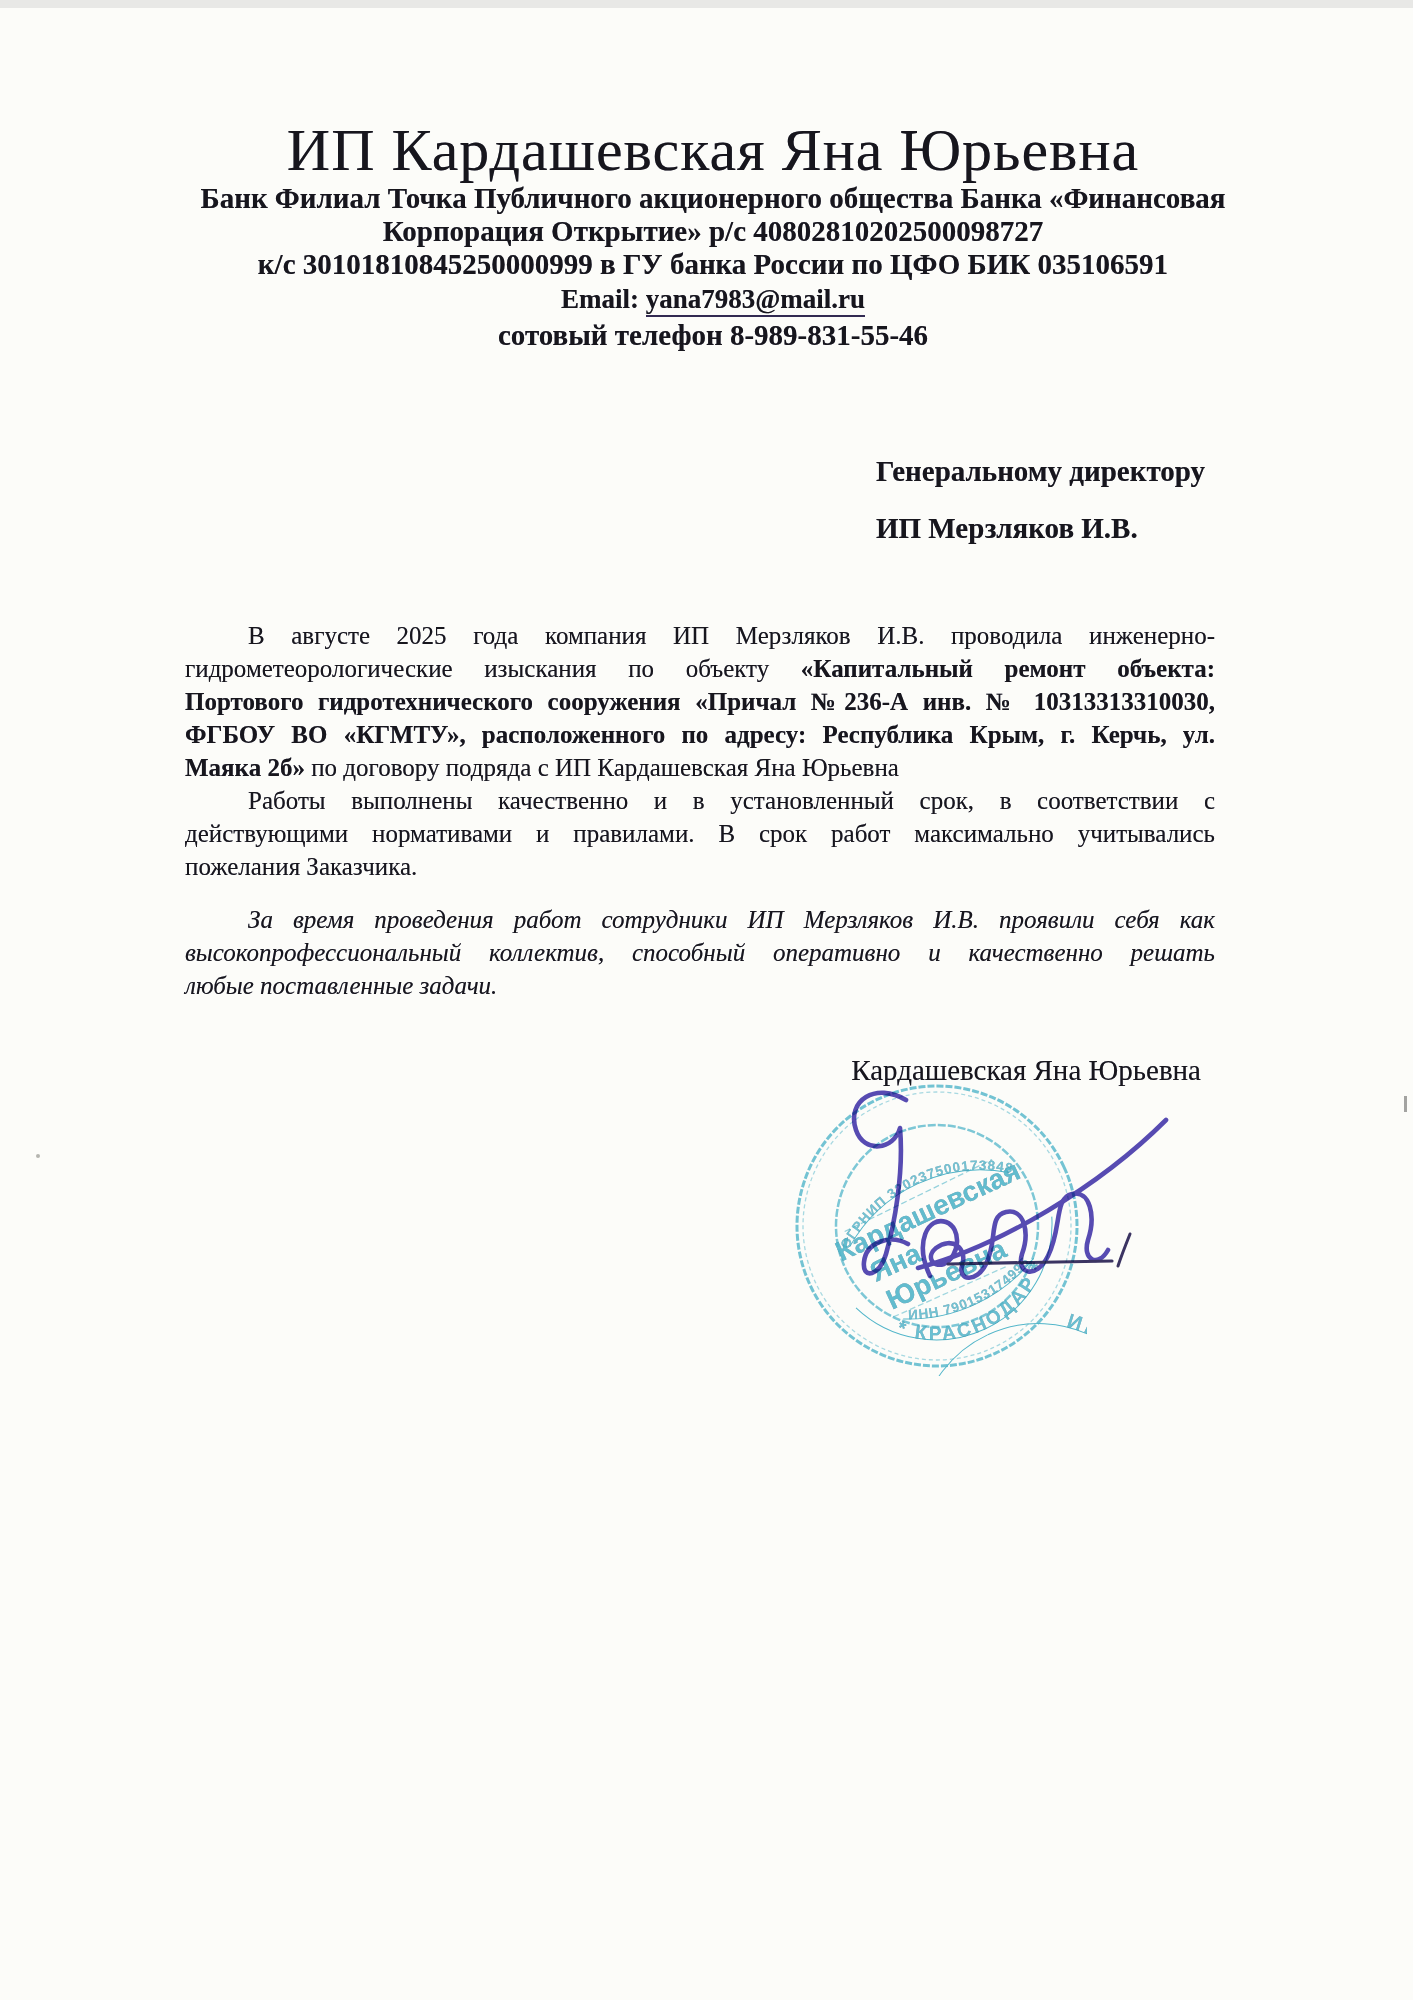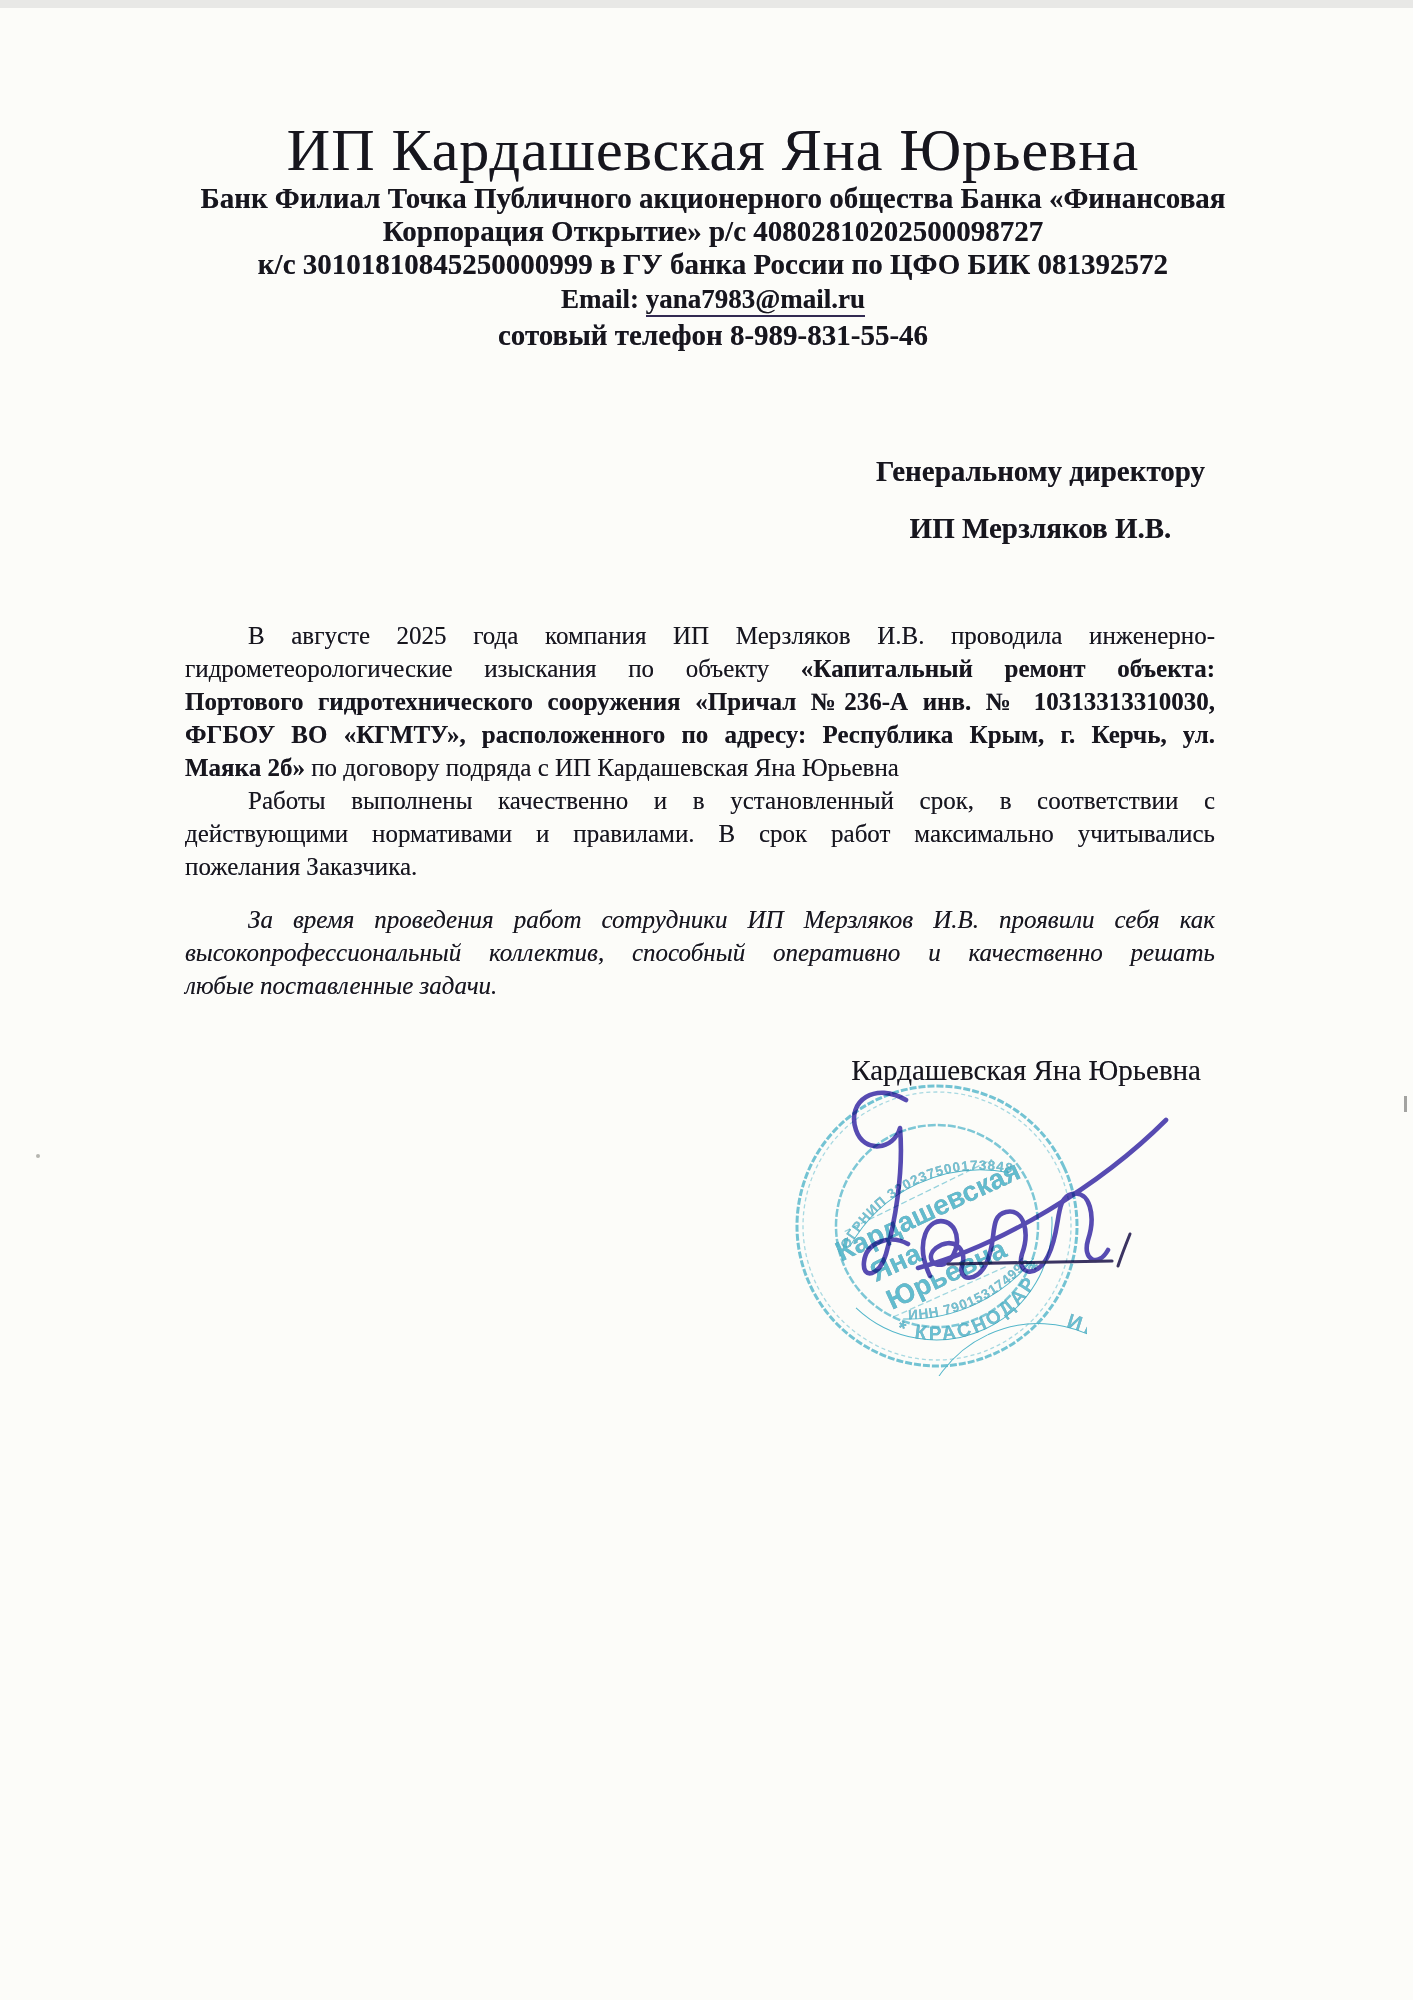--- a/index.html
+++ b/index.html
@@ -32,21 +32,21 @@
     font-family:Liberation Serif, serif;
     font-size:27px; line-height:37px; font-weight:bold;
   }
   .email-addr{
     border-bottom:2px solid #322a52; padding-bottom:1px;
   }
   .hline-phone{ line-height:35px; }
 
   
   .addressee{
-    position:absolute; top:448px; right:208px; text-align:center;
+    position:absolute; top:448px; right:208px; text-align:left;
     font-weight:bold; font-size:29px; line-height:30px;
   }
   .addressee .line2{ margin-top:27px; }
 
   
   .body-block{
     position:absolute; top:611px; left:185px; width:1030px;
     font-size:25px; line-height:33px;
   }
   .para{ margin:0; }
@@ -87,21 +87,21 @@
 </style>
 </head>
 <body>
 
 <div class="page inktext">
 
   <div class="header">
     <div class="title">ИП Кардашевская Яна Юрьевна</div>
     <div class="hline">Банк Филиал Точка Публичного акционерного общества Банка «Финансовая</div>
     <div class="hline">Корпорация Открытие» р/с 40802810202500098727</div>
-    <div class="hline">к/с 30101810845250000999 в ГУ банка России по ЦФО БИК 081392572</div>
+    <div class="hline">к/с 30101810845250000999 в ГУ банка России по ЦФО БИК 035106591</div>
     <div class="hline hline-email"><span>Email:</span> <span class="email-addr">yana7983@mail.ru</span></div>
     <div class="hline hline-phone">сотовый телефон 8-989-831-55-46</div>
   </div>
 
   <div class="addressee">
     <div class="line1">Генеральному директору</div>
     <div class="line2">ИП Мерзляков И.В.</div>
   </div>
 
   <div class="body-block">

